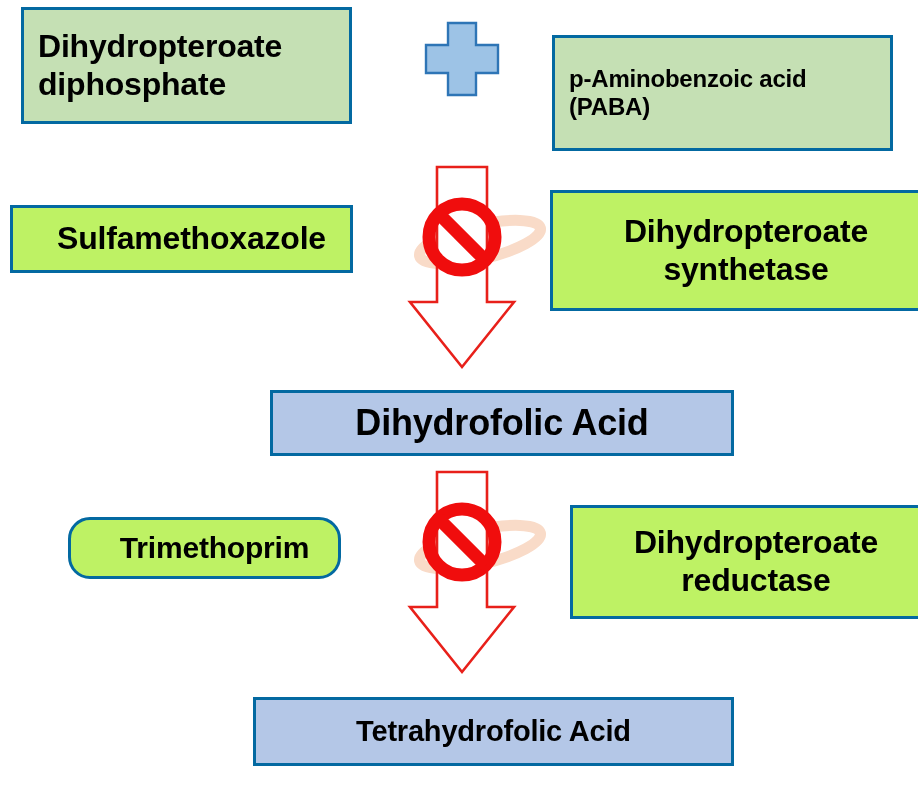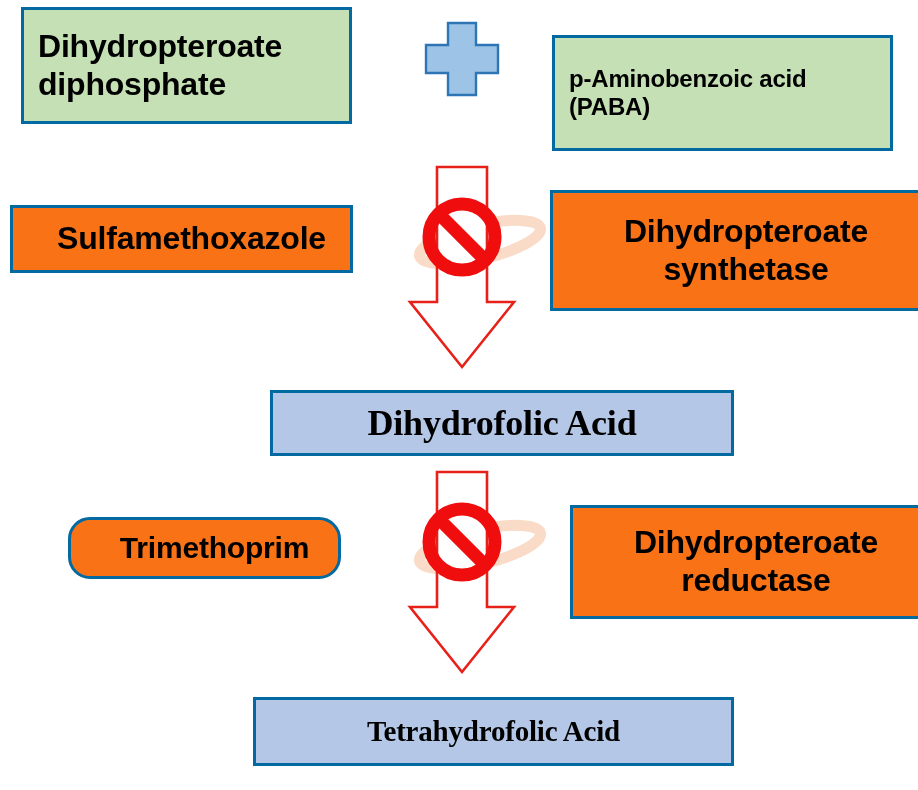--- a/index.html
+++ b/index.html
@@ -33,22 +33,22 @@
     line-height: 1.18;
     padding: 2px 8px;
     letter-spacing: -0.2px;
   }
   .node.left-align {
     justify-content: flex-start;
     text-align: left;
     padding-left: 14px;
   }
   .fill-green  { background: #c5e0b4; }
-  .fill-peach  { background: #f97316; padding-left: 28px; }
-  .fill-blue   { background: #b4c7e7; font-family: Liberation Serif, serif; }
+  .fill-peach  { background: #bef264; padding-left: 28px; }
+  .fill-blue   { background: #b4c7e7; }
 
   
   #substrate-box {
     left: 21px;  top: 7px;   width: 331px; height: 117px;
     font-size: 32px;
   }
   #paba-box {
     left: 552px; top: 5px;   width: 341px; height: 116px;
     font-size: 24px;
     margin-top: 30px;

